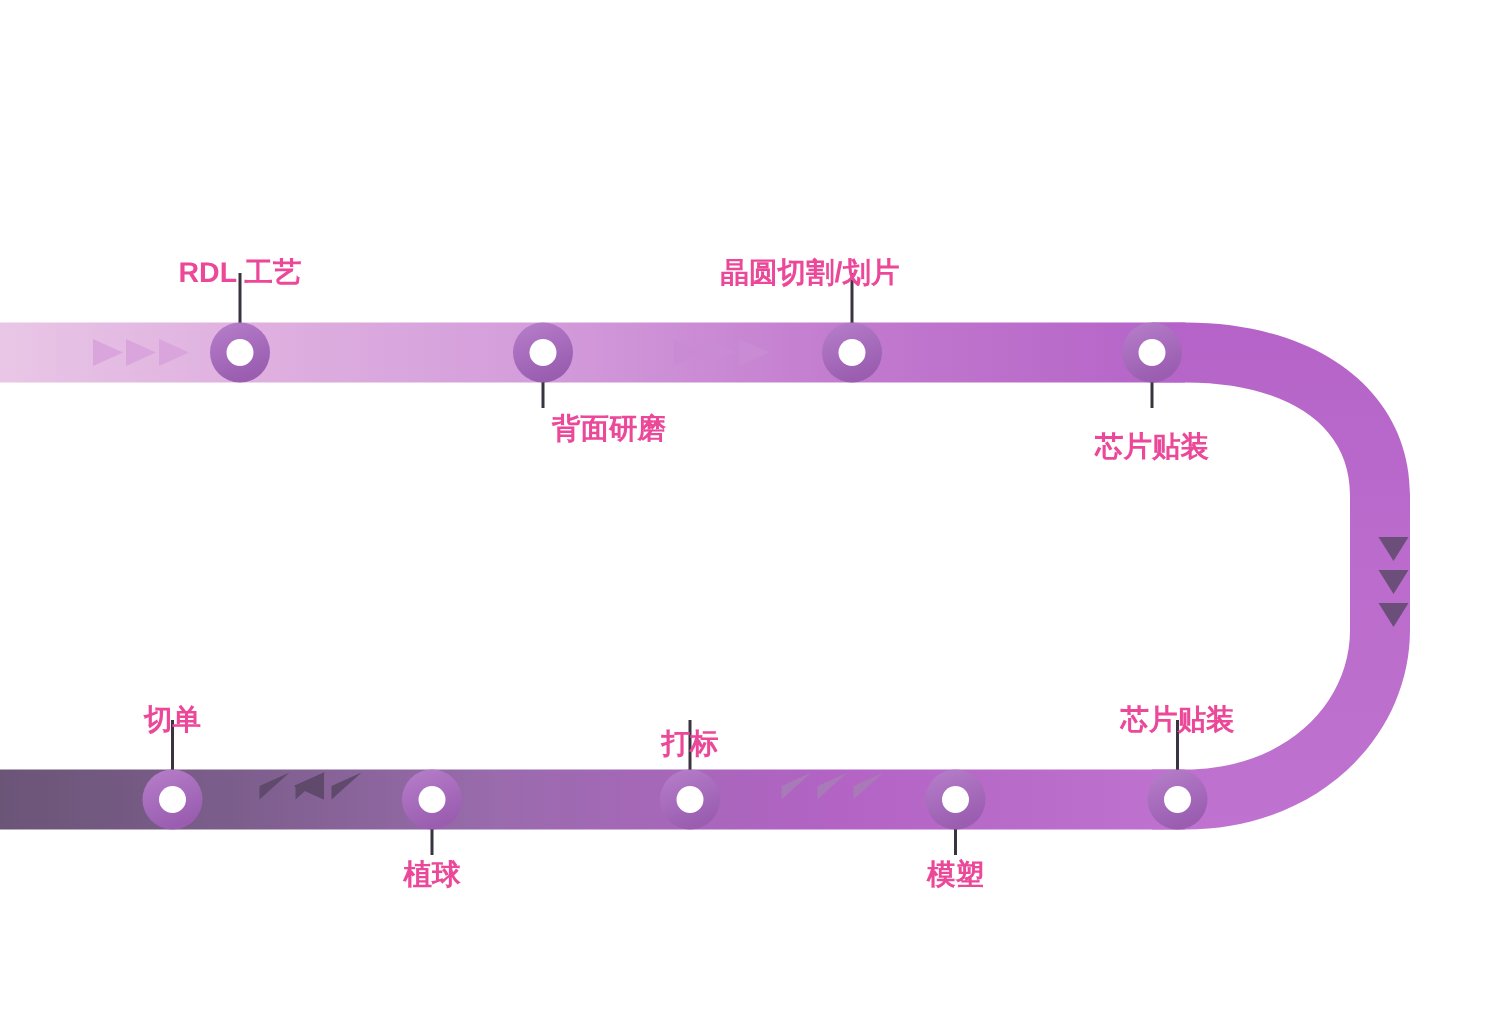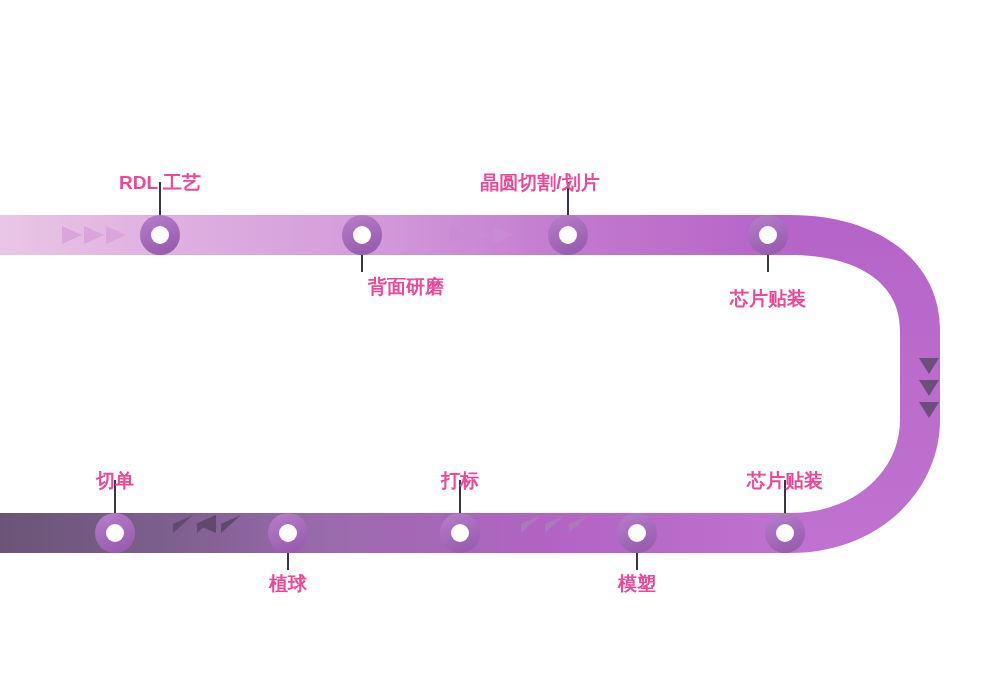--- a/index.html
+++ b/index.html
@@ -191,17 +191,17 @@
     </g>
   </svg>
 
   <div class="node-label" style="left:160px; top:172px;">RDL 工艺</div>
   <div class="node-label" style="left:362px; top:276px;margin-left:44px;">背面研磨</div>
   <div class="node-label" style="left:540px; top:172px;">晶圆切割/划片</div>
   <div class="node-label" style="left:768px; top:276px;margin-top:12px;">芯片贴装</div>
 
   <div class="node-label" style="left:115px; top:470px;">切单</div>
   <div class="node-label" style="left:288px; top:573px;text-align:right;">植球</div>
-  <div class="node-label" style="left:460px; top:470px;">打标</div>
+  <div class="node-label" style="left:460px; top:486px;">打标</div>
   <div class="node-label" style="left:637px; top:573px;">模塑</div>
   <div class="node-label" style="left:785px; top:470px;">芯片贴装</div>
 
 </div>
 
 </body></html>

